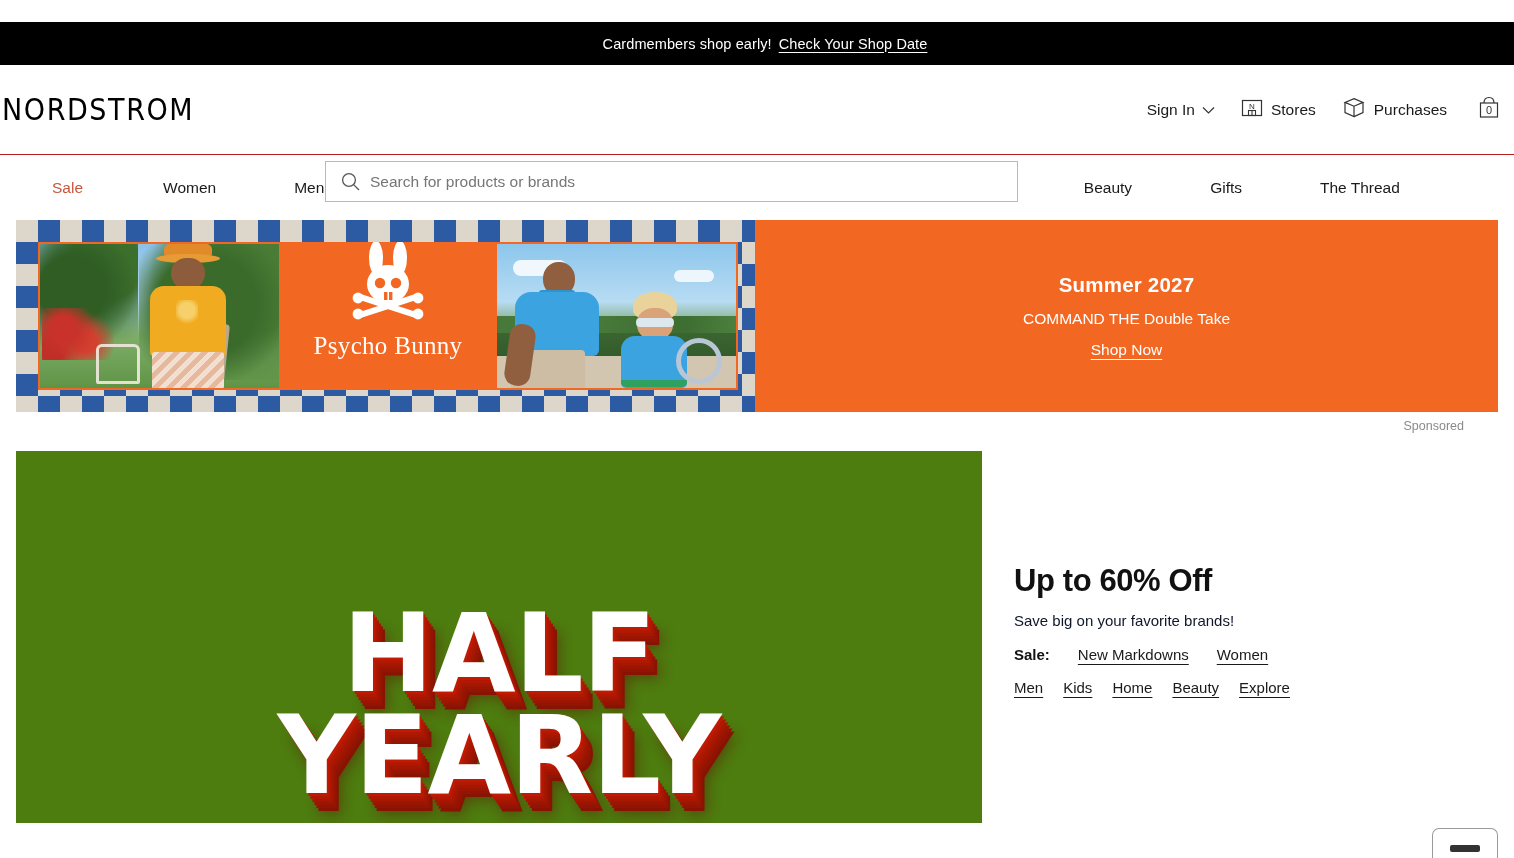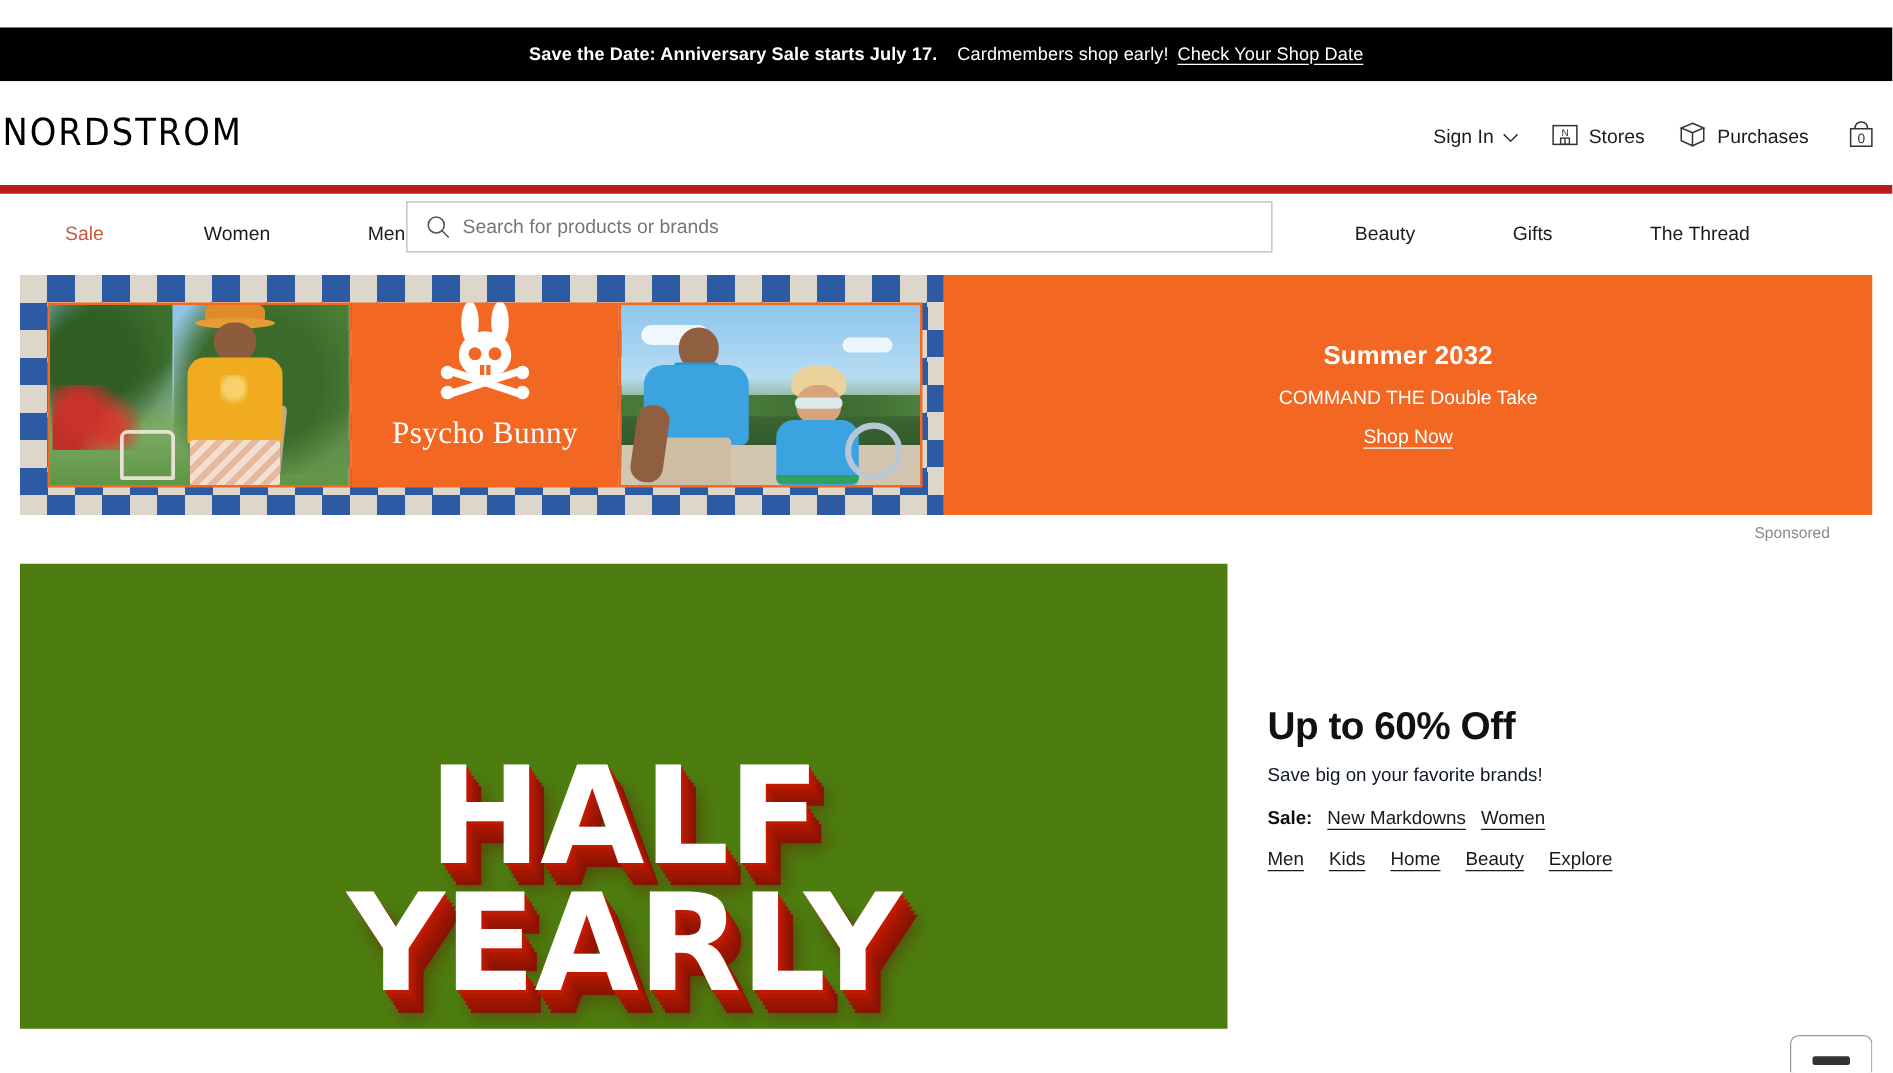--- a/index.html
+++ b/index.html
@@ -35,21 +35,21 @@
     color: #ffffff;
     text-decoration: underline;
     text-underline-offset: 2.5px;
     cursor: pointer;
   }
 
   
   .header {
     height: 90px;
     background: #ffffff;
-    border-bottom: 7px solid #b91c1c;
+    border-bottom: 1px solid #b91c1c;
     display: flex;
     align-items: center;
     position: relative;
   }
   .logo {
     margin-left: 2px;
     font-size: 30px;
     font-weight: 400;
     letter-spacing: 1.6px;
     color: #000000;
@@ -390,21 +390,21 @@
     margin-bottom: 13px;
   }
   .hc-sub {
     font-size: 15px;
     color: #0f172a;
     margin-bottom: 17px;
   }
   .hc-row {
     display: flex;
     align-items: center;
-    gap: 12px;
+    gap: 28px;
     margin-bottom: 16px;
     flex-wrap: wrap;
   }
   .hc-label { font-size: 15px; font-weight: 700; color: #111111; }
   .hc-link {
     font-size: 15px;
     color: #1a1a1a;
     text-decoration: underline;
     text-underline-offset: 3.5px;
     cursor: pointer;
@@ -434,21 +434,20 @@
     border-radius: 2px;
     margin-top: 10px;
   }
 </style>
 </head>
 <body>
 
 <div class="top-strip"></div>
 
 <div class="promo-bar">
-  <span class="promo-bold">Save the Date: Anniversary Sale starts July 17.</span>
   <span class="promo-rest">Cardmembers shop early!</span>
   <span class="promo-link">Check Your Shop Date</span>
 </div>
 
 <div class="header">
 
   <div class="logo">NORDSTROM</div>
 
   <div class="search-wrap">
     <div class="search-box">
@@ -588,21 +587,21 @@
             <div class="k-glass"></div>
           <div class="k-polo"></div>
             <div class="k-hem"></div>
         </div>
         <div class="racketB"></div>
       </div>
 
     </div>
 
     <div class="ad-right">
-      <div class="ad-title">Summer 2032</div>
+      <div class="ad-title">Summer 2027</div>
       <div class="ad-sub">COMMAND THE Double Take</div>
       <div class="ad-cta">Shop Now</div>
     </div>
 
   </div>
   <div class="sponsored">Sponsored</div>
 </div>
 
 <div class="hero">
 

